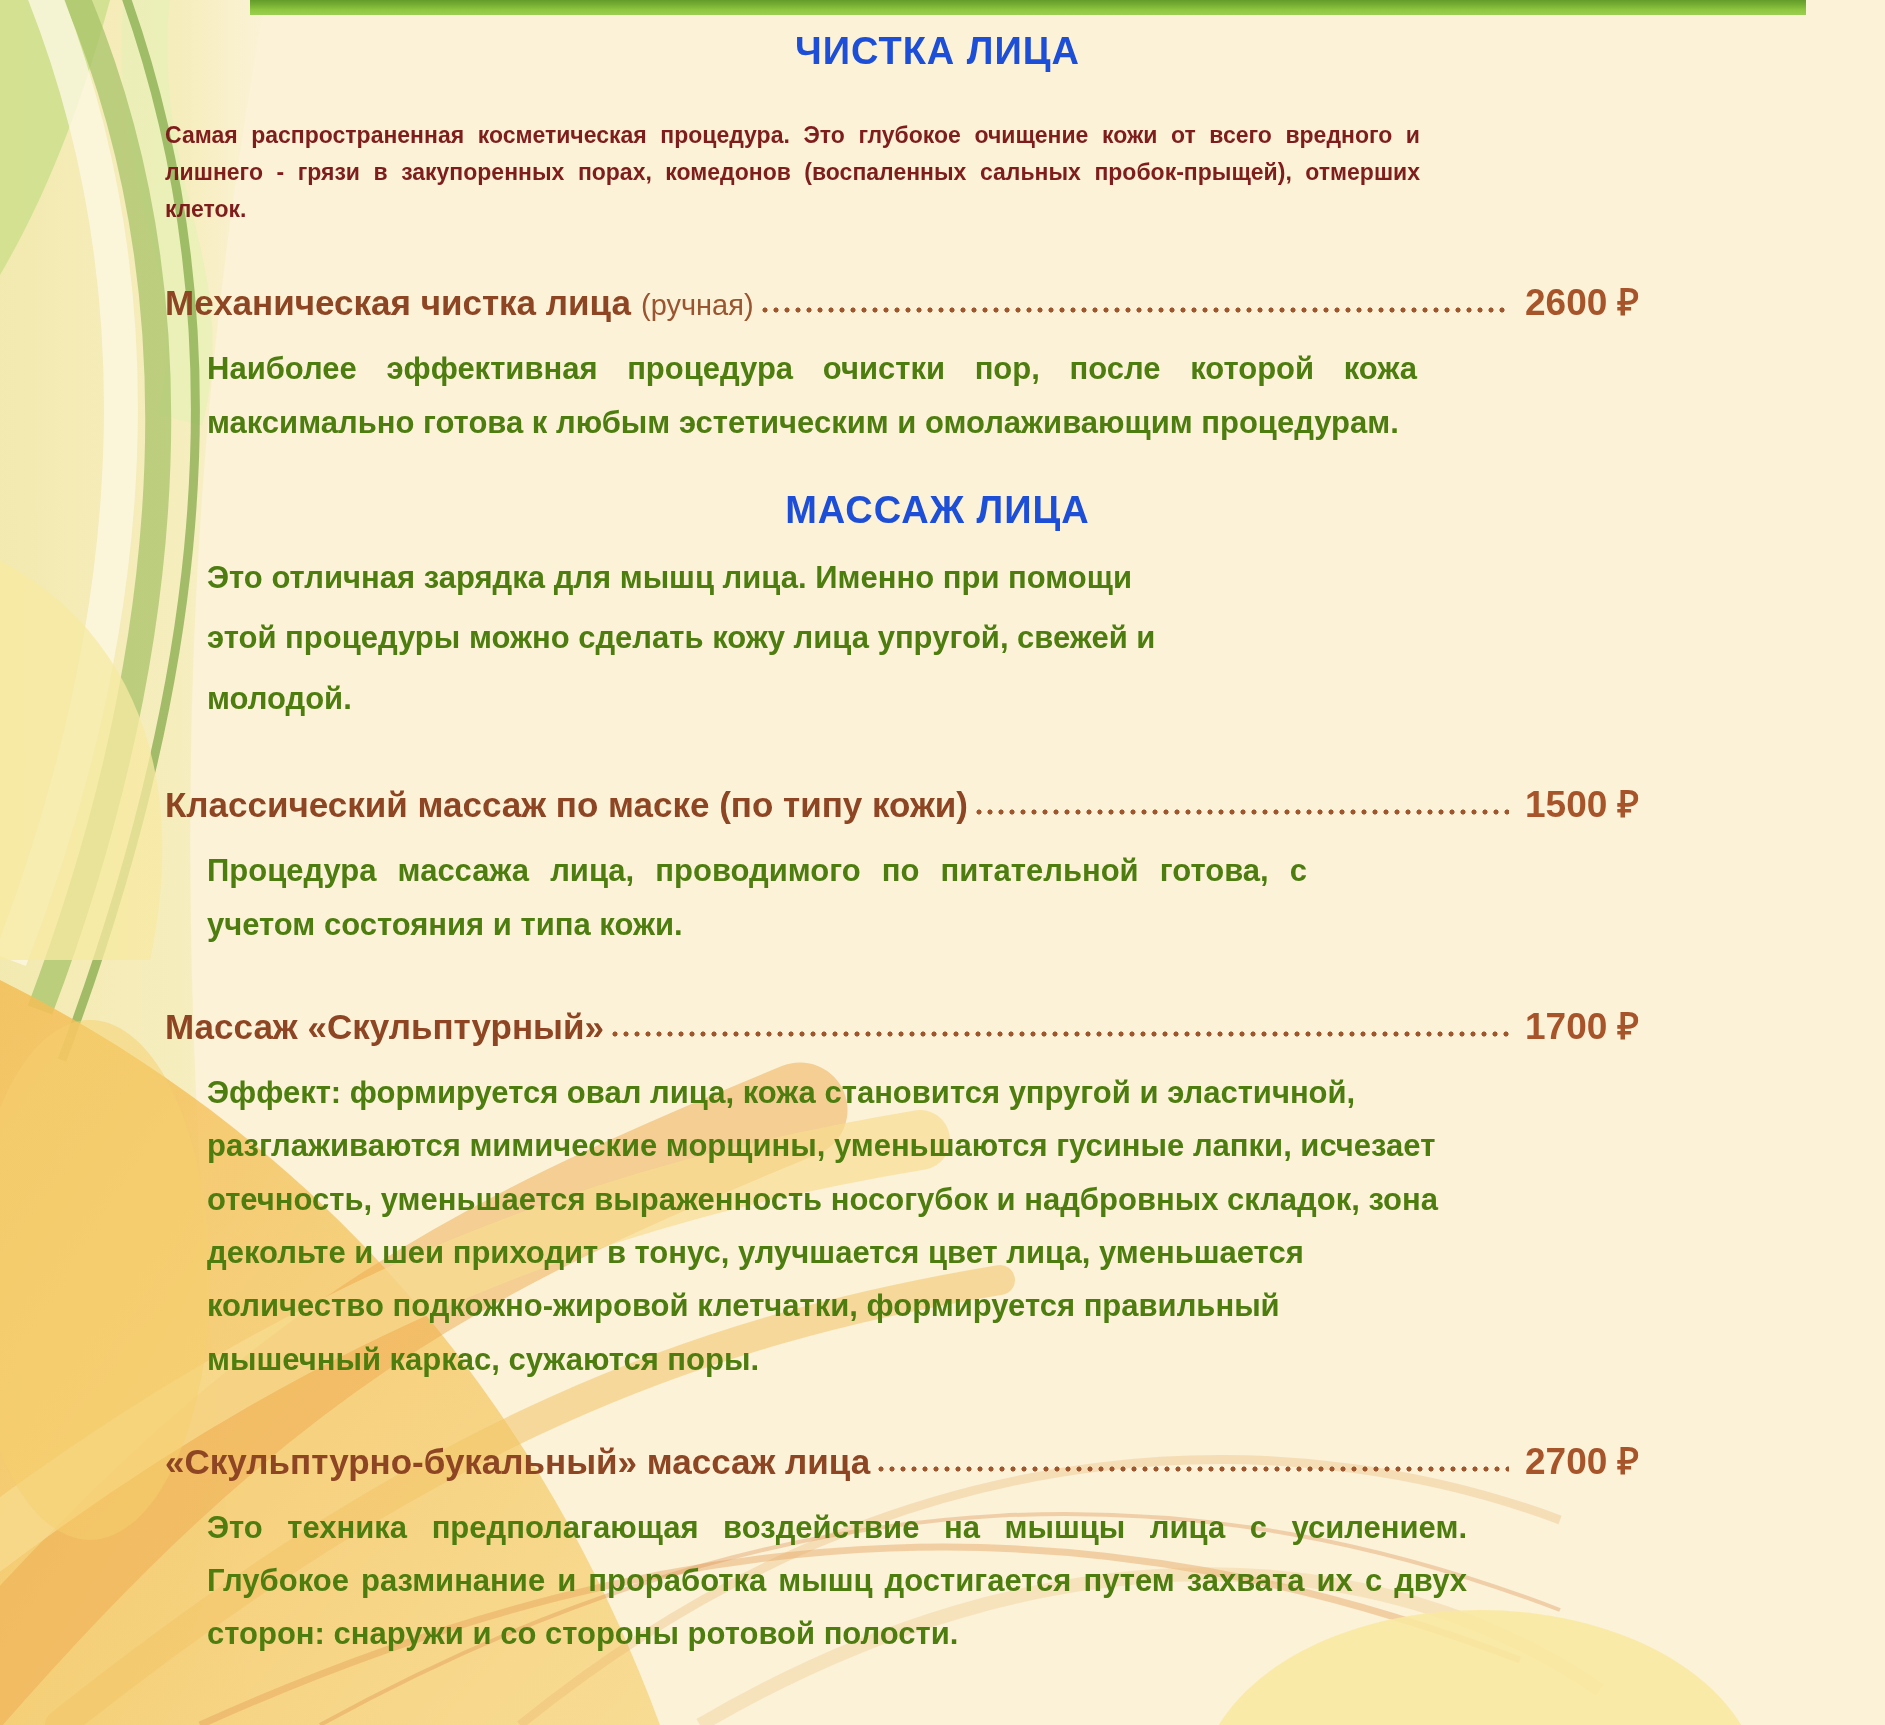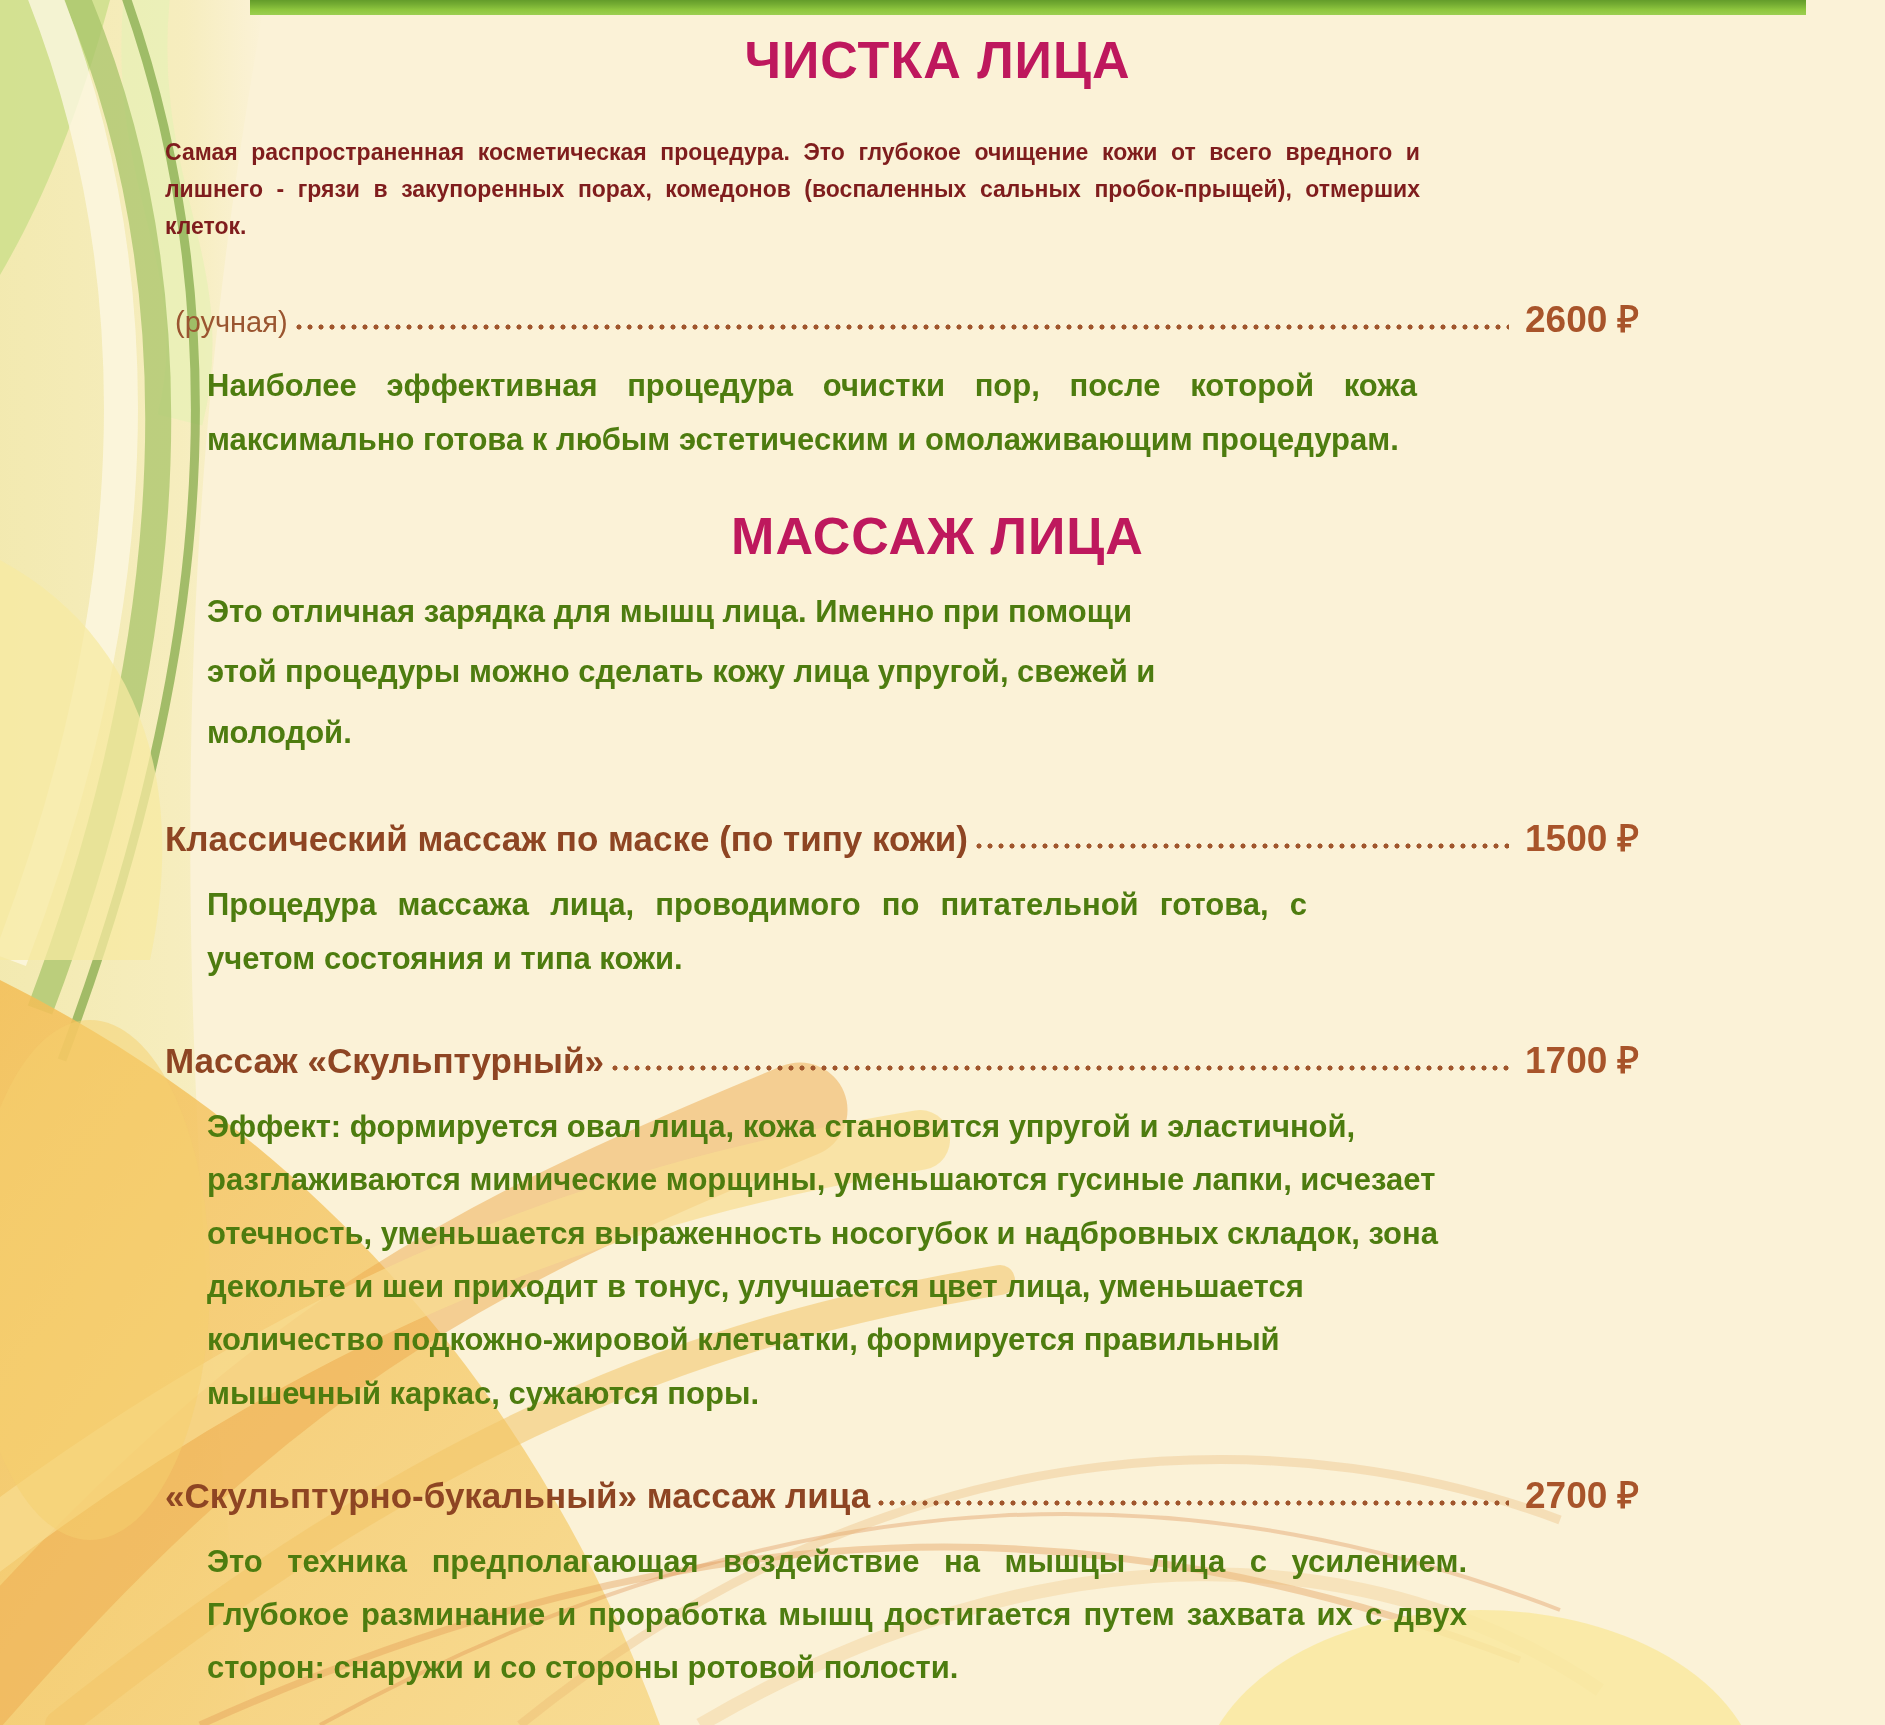--- a/index.html
+++ b/index.html
@@ -8,21 +8,21 @@
     background:#fbf2d7;
     font-family:"Liberation Sans", sans-serif;
   }
   .bg-art{position:absolute;left:0;top:0;width:1885px;height:1725px;pointer-events:none;}
   .top-bar{
     position:absolute;left:250px;top:0;width:1556px;height:15px;
     background:linear-gradient(to bottom,#639c2a 0%,#75ad33 30%,#8ec63e 65%,#9ccf52 100%);
   }
   .menu{position:absolute;left:165px;top:12px;width:1545px;}
   .section-title{
-    text-align:center;font-size:52px;font-weight:bold;color:#be185d;
+    text-align:center;font-size:38px;font-weight:bold;color:#1d4ed8;
     letter-spacing:1px;margin:18px 0 0 0;
   }
   .section-title.second{margin-top:40px;}
   .intro{
     margin:44px 0 0 0;width:1255px;font-size:23px;font-weight:bold;
     color:#7f1d1d;line-height:1.6;text-align:justify;
   }
   .item{display:flex;align-items:baseline;margin-top:48px;}
   .item .name{font-size:35px;font-weight:bold;color:#8e4523;white-space:nowrap;}
   .item .note{font-size:29px;font-weight:normal;color:#9a5530;margin-left:10px;white-space:nowrap;}
@@ -84,20 +84,21 @@
 
 <div class="top-bar"></div>
 
 <div class="menu">
 
   <h1 class="section-title">ЧИСТКА ЛИЦА</h1>
 
   <p class="intro">Самая распространенная косметическая процедура. Это глубокое очищение кожи от всего вредного и лишнего - грязи в закупоренных порах, комедонов (воспаленных сальных пробок-прыщей), отмерших клеток.</p>
 
   <div class="item">
+    <span class="name">Механическая чистка лица</span>
     <span class="note">(ручная)</span>
     <span class="leader"></span>
     <span class="price">2600 ₽</span>
   </div>
   <p class="desc w1">Наиболее эффективная процедура очистки пор, после которой кожа максимально готова к любым эстетическим и омолаживающим процедурам.</p>
 
   <h1 class="section-title second">МАССАЖ ЛИЦА</h1>
 
   <p class="desc w2">Это отличная зарядка для мышц лица. Именно при помощи этой процедуры можно сделать кожу лица  упругой, свежей и молодой.</p>
 

